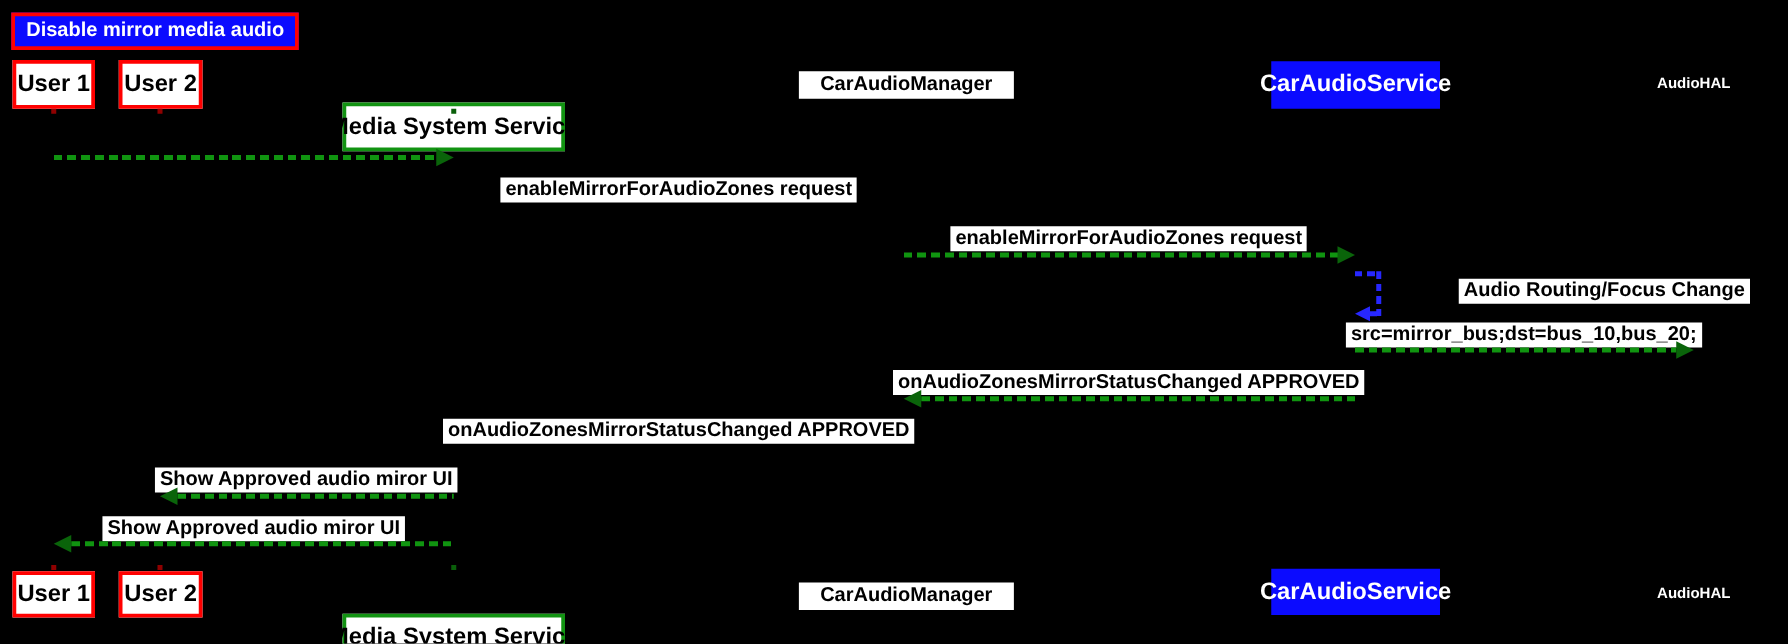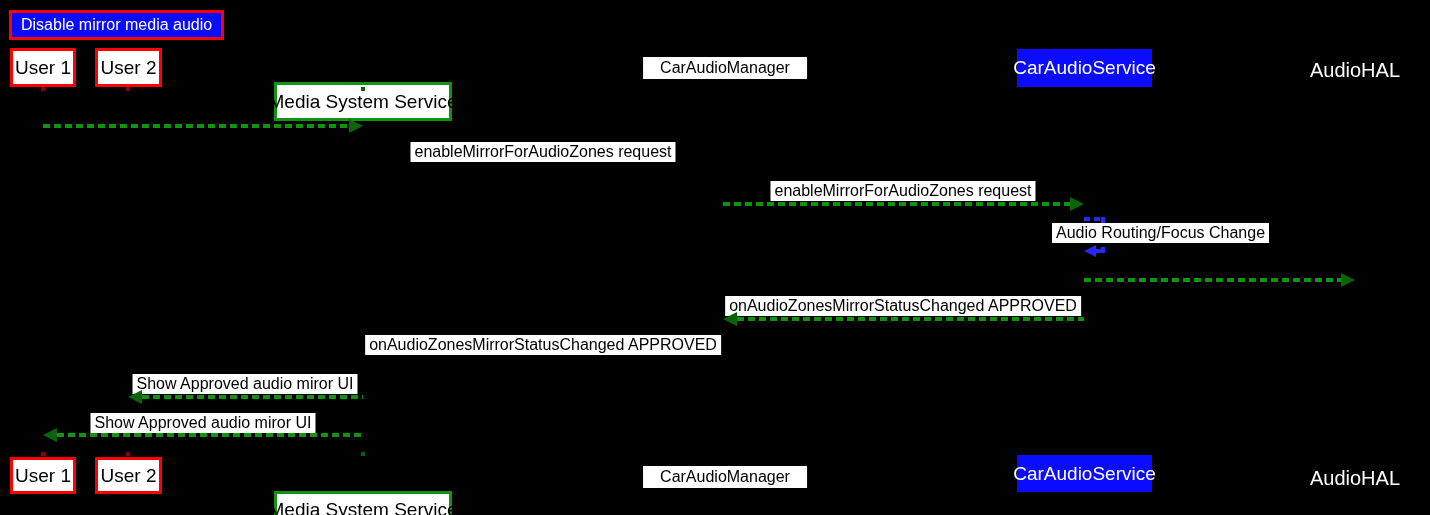--- a/index.html
+++ b/index.html
@@ -1,33 +1,33 @@
 <!DOCTYPE html>
 <html style="--background: #000000; --arrow-green: #109410; --arrow-head-green: #0a640a; --loop-blue: #2727ff; --box-blue: #0b0bff; --red-border: #ff0000; --green-border: #129312; --label-bg: #ffffff; --label-text: #000000; --light-text: #ffffff;"><head>
 <meta charset="utf-8">
 <style>
   html,body{margin:0;padding:0;background:#000;}
   .stage{
     position:relative;width:1430px;height:515px;background:var(--background,#000);
-    font-family:"Liberation Sans",sans-serif;overflow:hidden;
+    font-family:"Liberation Sans",sans-serif;overflow:hidden;font-weight:bold;
   }
   .title-box{
     position:absolute;left:9px;top:10px;
     background:var(--box-blue,#0b0bff);border:3px solid var(--red-border,#ff0000);
     color:var(--light-text,#fff);font-size:16px;padding:3px 9px;white-space:nowrap;
   }
   .pbox{
     position:absolute;display:flex;align-items:center;justify-content:center;
     font-size:19px;white-space:nowrap;box-sizing:content-box;
   }
   .red-box{background:var(--label-bg,#fff);border:3px solid var(--red-border,#ff0000);color:var(--label-text,#000);}
   .green-box{background:var(--label-bg,#fff);border:3px solid var(--green-border,#129312);color:var(--label-text,#000);margin-top:34px;}
   .blue-box{background:var(--box-blue,#0b0bff);color:var(--light-text,#fff);}
   .white-label{position:absolute;background:var(--label-bg,#fff);color:var(--label-text,#000);font-size:16px;padding:2px 17px;white-space:nowrap;transform:translateX(-50%);}
-  .plain-label{position:absolute;color:var(--light-text,#fff);font-size:20px;white-space:nowrap;transform:translateX(-50%);}
+  .plain-label{position:absolute;color:var(--light-text,#fff);font-size:12px;white-space:nowrap;transform:translateX(-50%);}
   .msg-label{
     position:absolute;background:var(--label-bg,#fff);color:var(--label-text,#000);
     font-size:16px;padding:1px 4px;white-space:nowrap;transform:translateX(-50%);
   }
   .msg-label.anchor-left{transform:none;}
   .dash{position:absolute;height:4px;background-image:repeating-linear-gradient(90deg,var(--arrow-green,#109410) 0 7px,transparent 7px 11px);}
   .hdash-blue{position:absolute;height:4px;background-image:repeating-linear-gradient(90deg,var(--loop-blue,#2727ff) 0 6px,transparent 6px 10px);}
   .vdash-blue{position:absolute;width:4px;background-image:repeating-linear-gradient(180deg,var(--loop-blue,#2727ff) 0 6px,transparent 6px 10px);}
   .head{position:absolute;width:0;height:0;border-top:7px solid transparent;border-bottom:7px solid transparent;}
   .head.r{border-left:14px solid var(--arrow-head-green,#0a640a);}
@@ -64,22 +64,23 @@
   <div class="msg-label" style="left:543px;top:142px;">enableMirrorForAudioZones request</div>
 
   <div class="msg-label" style="left:903px;top:181px;">enableMirrorForAudioZones request</div>
   <div class="dash" style="left:723px;top:202px;width:349px;"></div>
   <div class="head r" style="left:1070px;top:197px;"></div>
 
   <div class="hdash-blue" style="left:1084px;top:217px;width:20px;"></div>
   <div class="vdash-blue" style="left:1101px;top:217px;height:36px;"></div>
   <div class="hdash-blue" style="left:1096px;top:249px;width:9px;"></div>
   <div class="head loop-l" style="left:1084px;top:245px;"></div>
-  <div class="msg-label anchor-left" style="left:1052px;top:223px;text-align:right;">Audio Routing/Focus Change</div>
+  <div class="msg-label anchor-left" style="left:1167px;top:223px;text-align:right;">Audio Routing/Focus Change</div>
 
+  <div class="msg-label" style="left:1219px;top:258px;">src=mirror_bus;dst=bus_10,bus_20;</div>
   <div class="dash" style="left:1084px;top:278px;width:257px;"></div>
   <div class="head r" style="left:1341px;top:273px;"></div>
 
   <div class="msg-label" style="left:903px;top:296px;">onAudioZonesMirrorStatusChanged APPROVED</div>
   <div class="dash" style="left:737px;top:317px;width:347px;"></div>
   <div class="head l" style="left:723px;top:312px;"></div>
 
   <div class="msg-label" style="left:543px;top:335px;">onAudioZonesMirrorStatusChanged APPROVED</div>
 
   <div class="msg-label" style="left:245px;top:374px;">Show Approved audio miror UI</div>

